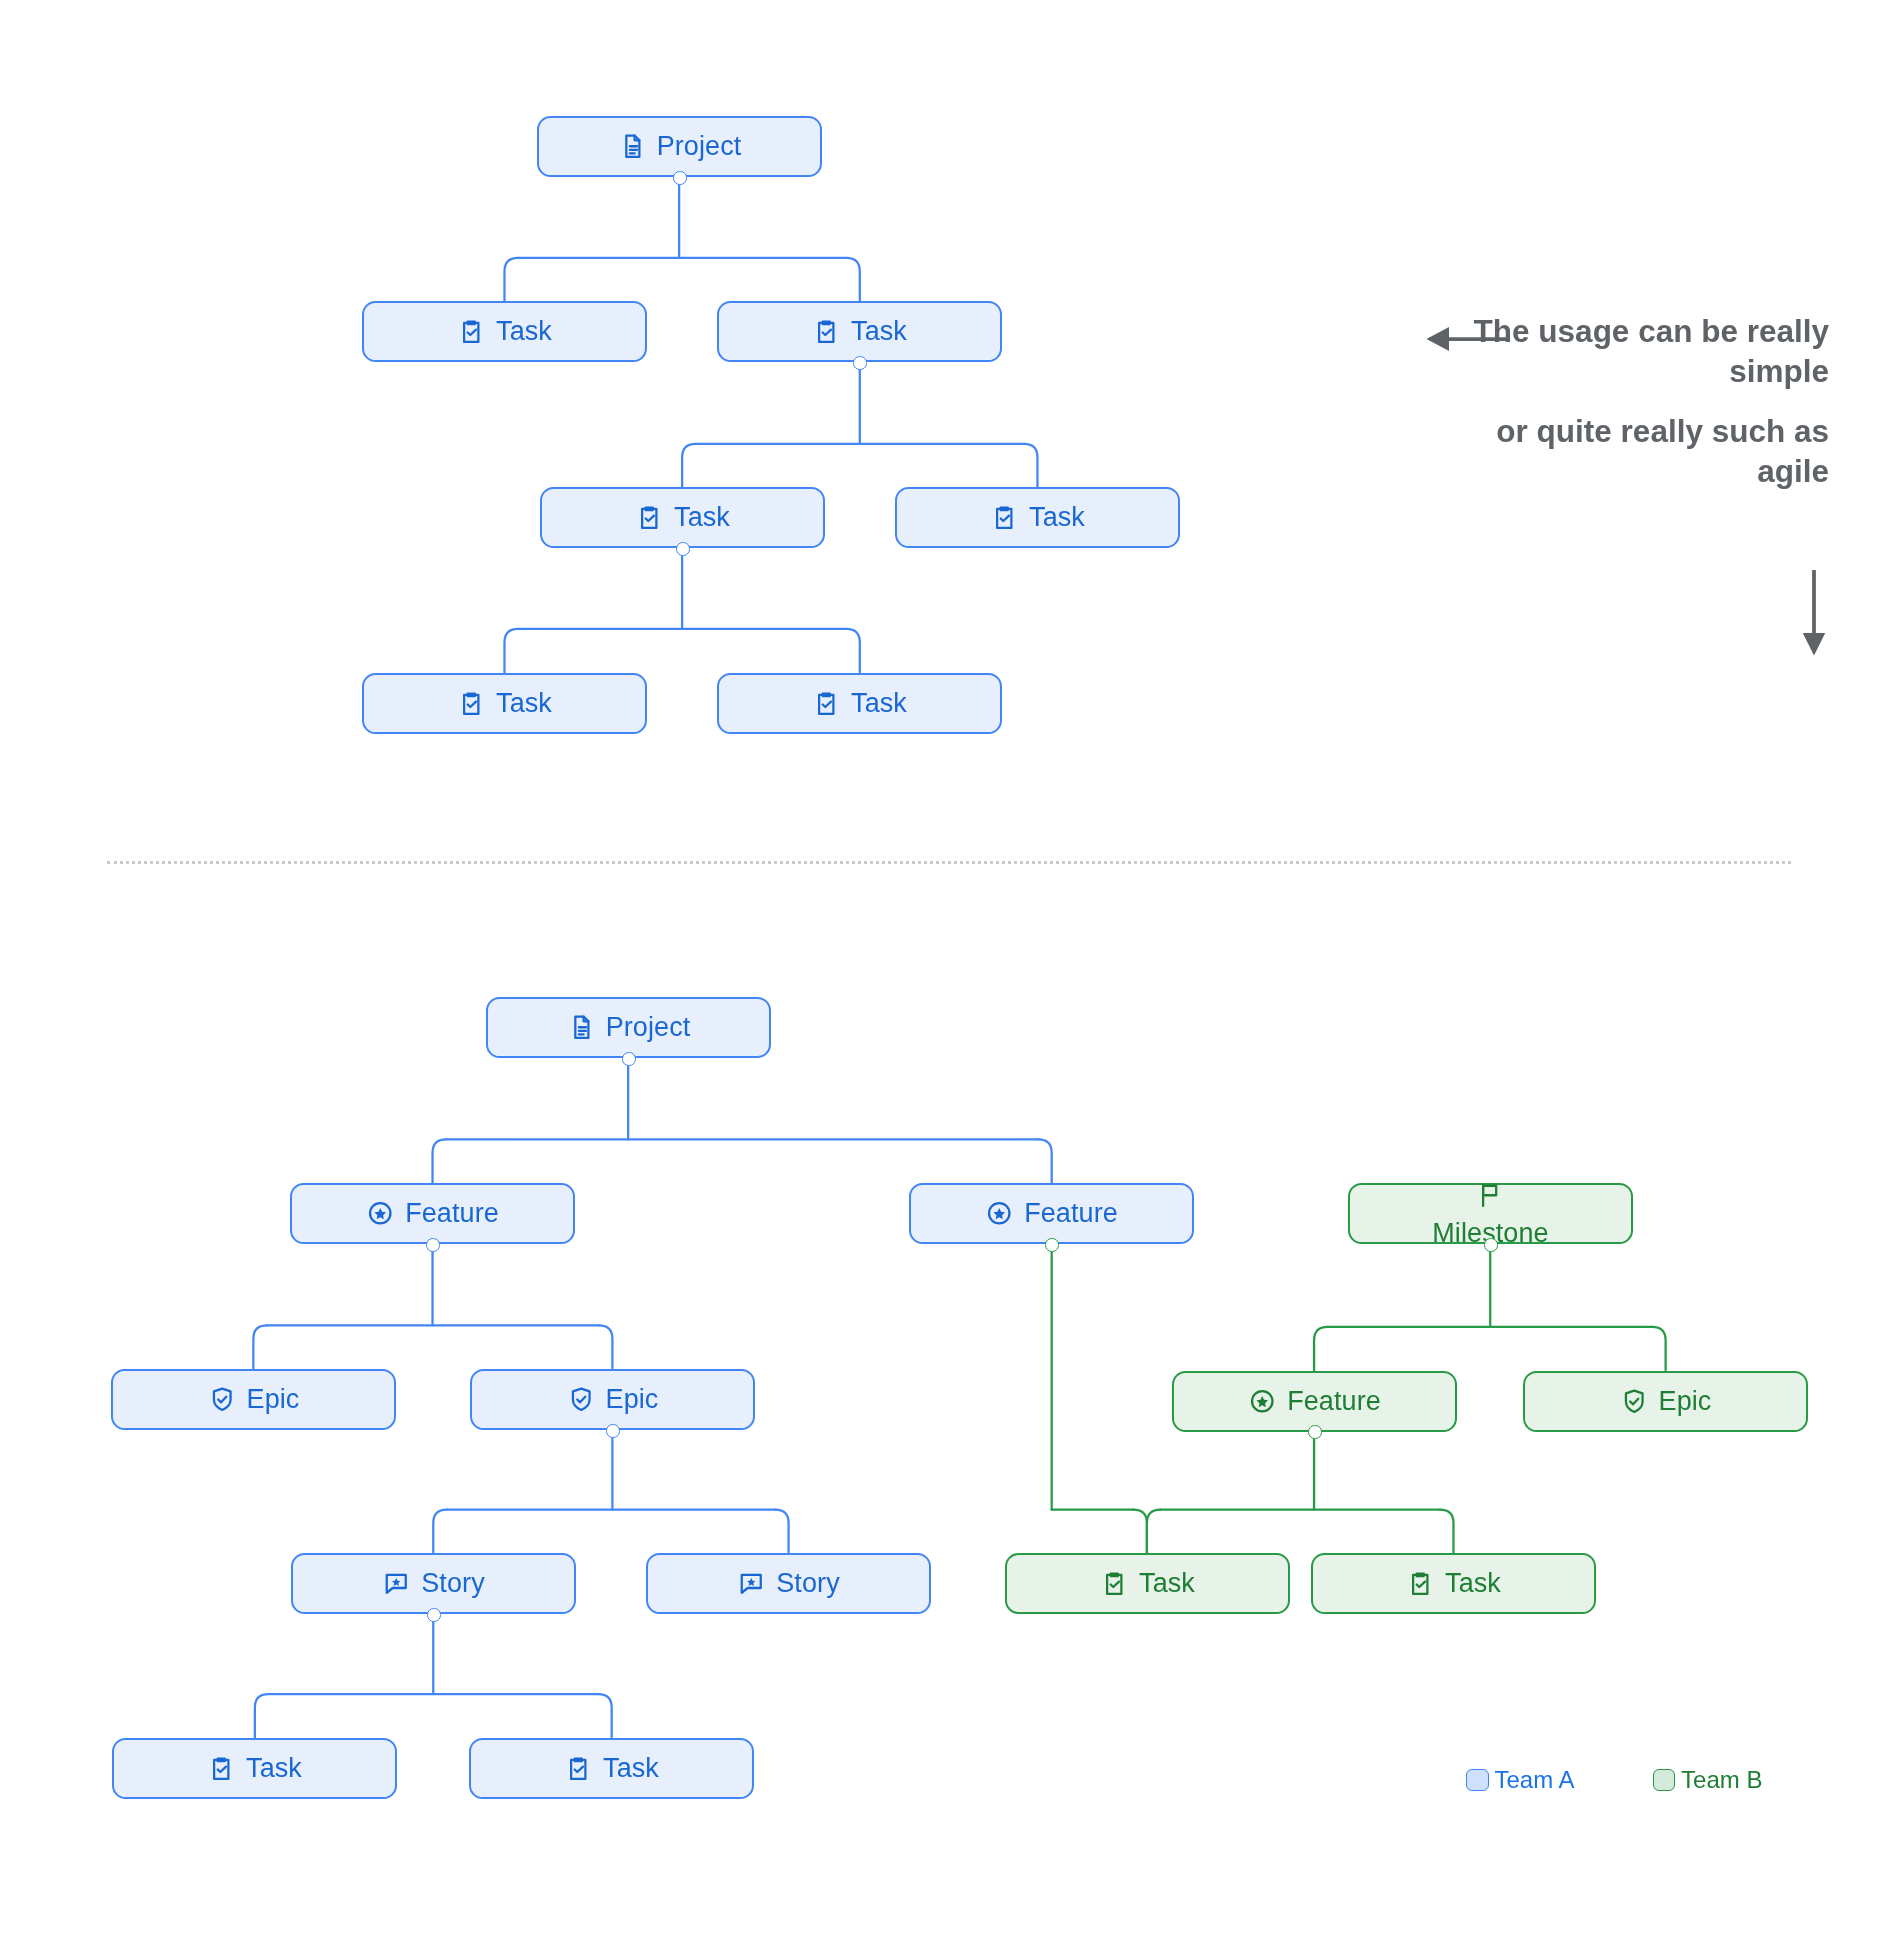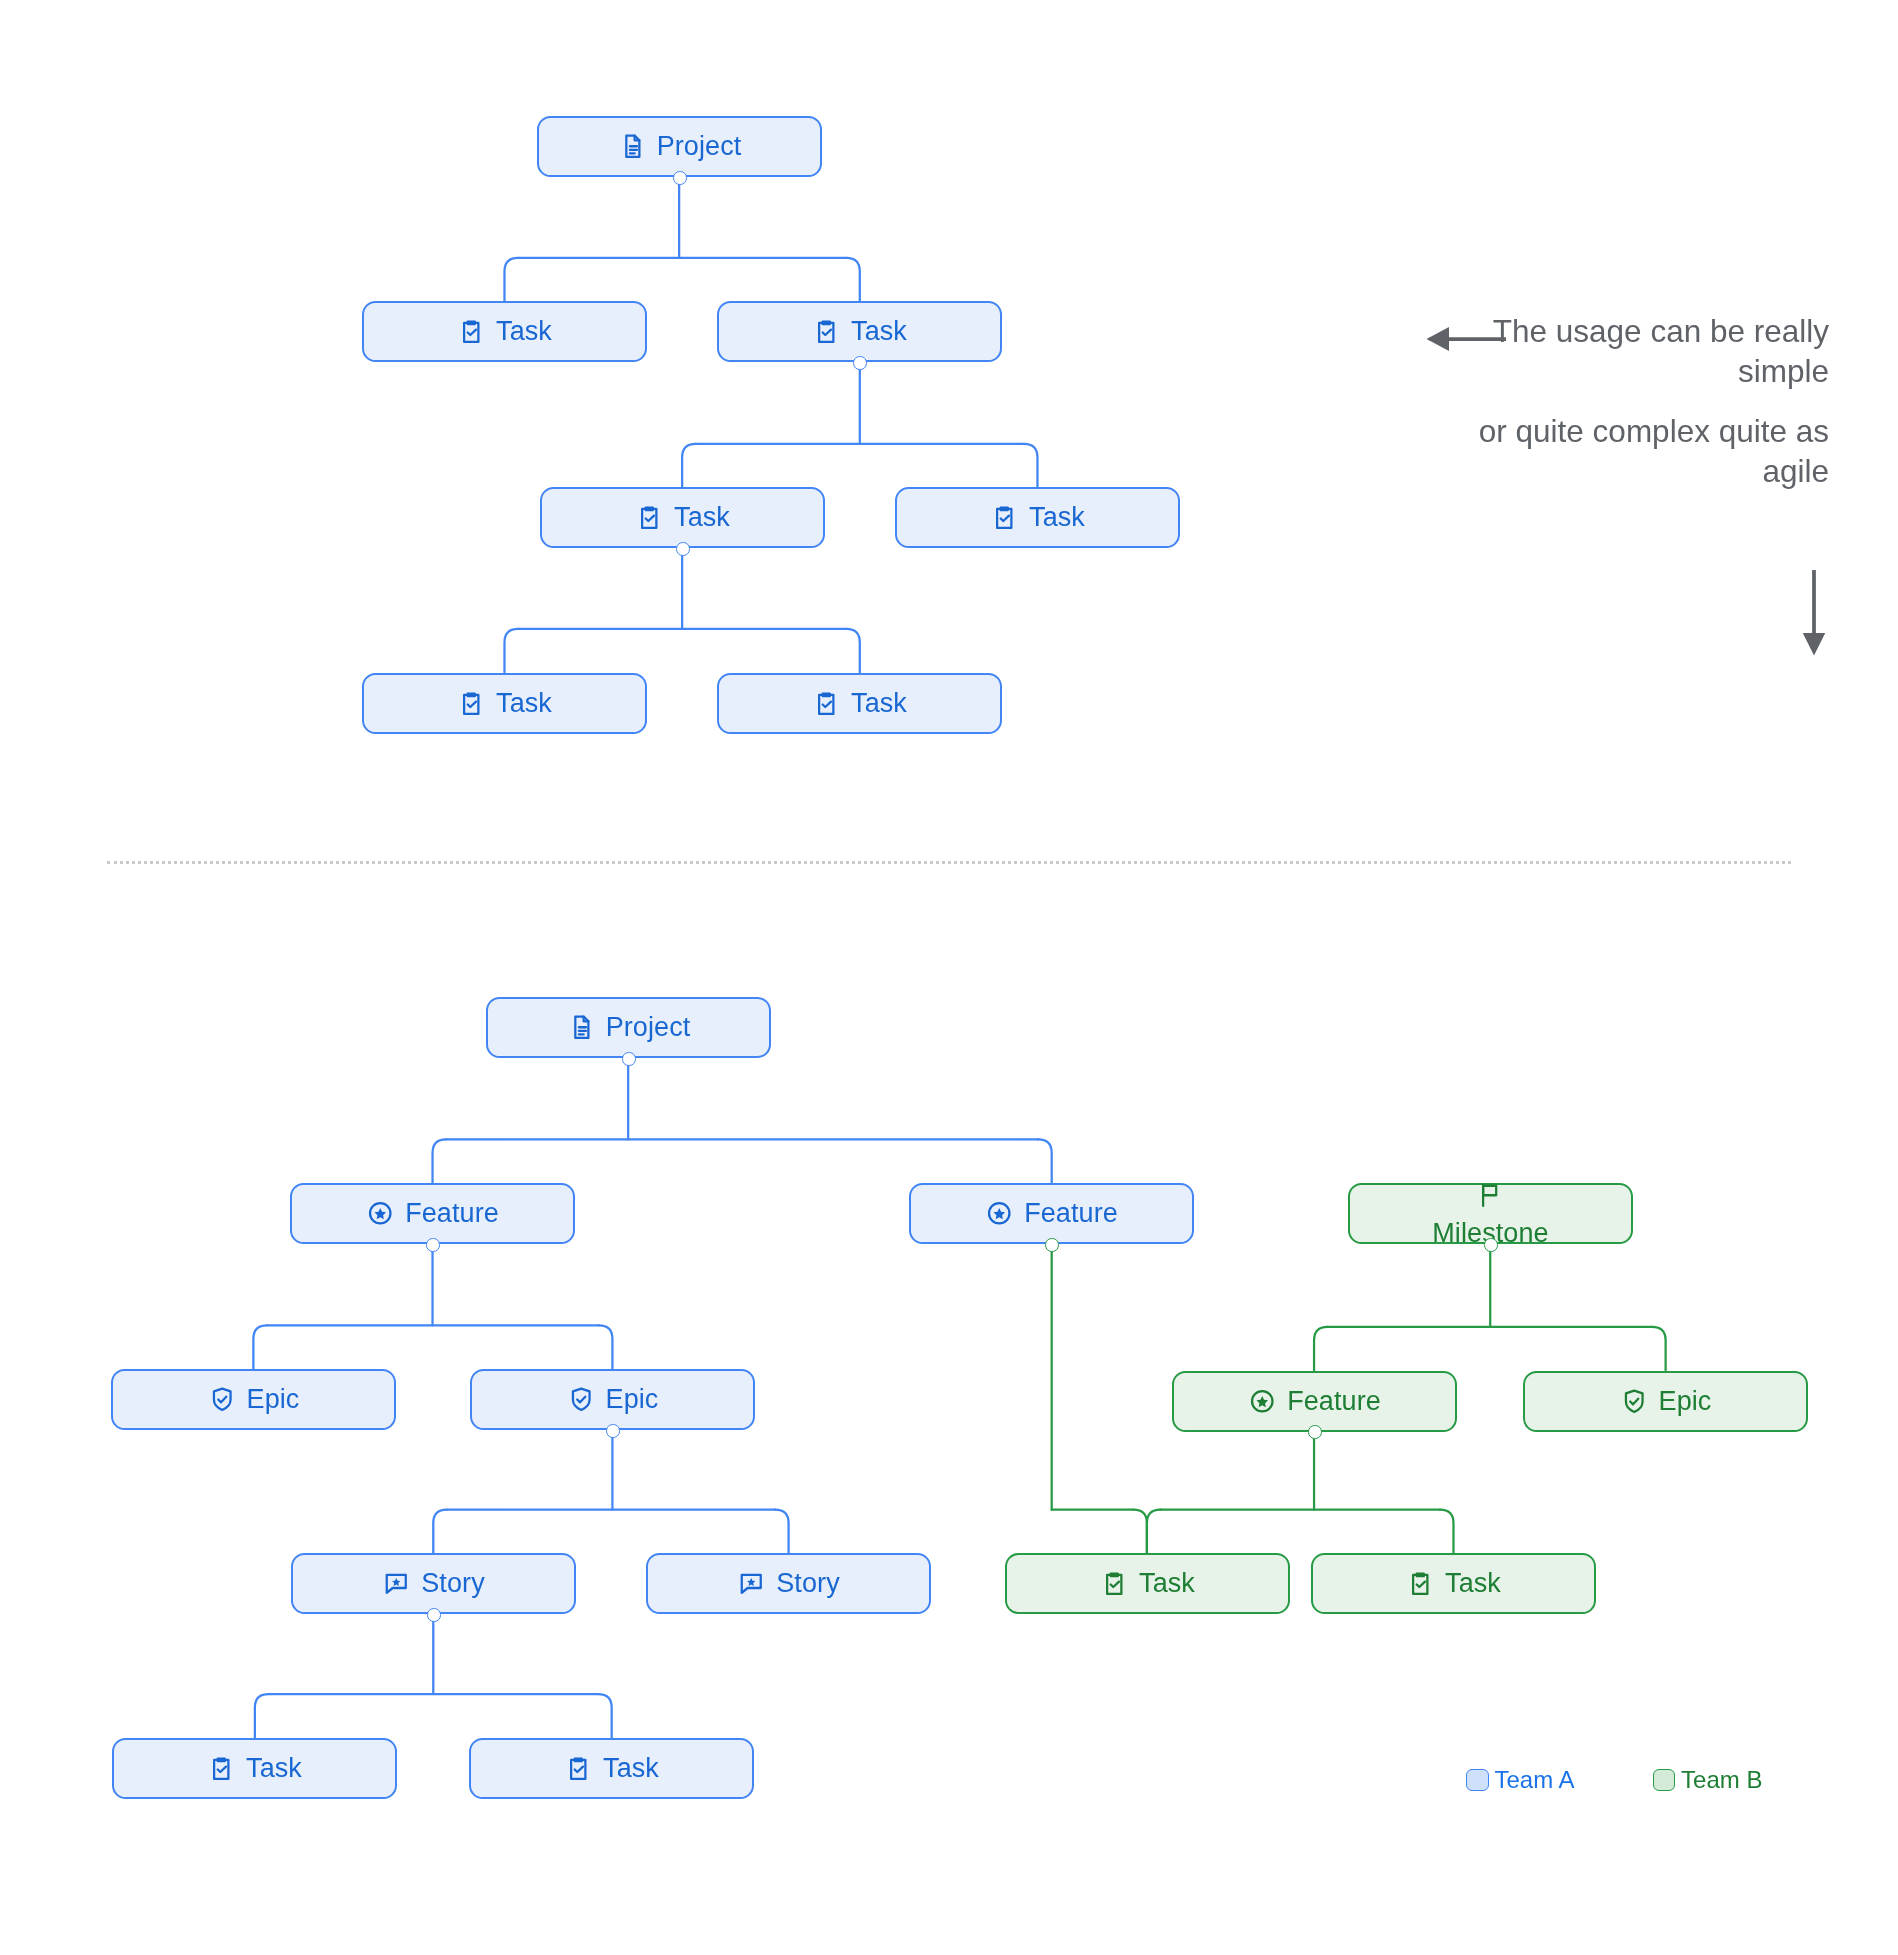--- a/index.html
+++ b/index.html
@@ -83,21 +83,21 @@
 
   
   .annotation {
     position: absolute;
     color: #5f6368;
     font-size: 31.5px;
     line-height: 1.28;
     text-align: right;
     z-index: 5;
   }
-  .annotation p { margin: 0 0 19.5px 0; }
+  .annotation p { margin: 0 0 19.5px 0; font-weight: bold; }
   .annotation p:last-child { margin-bottom: 0; }
 
   
   .legend {
     position: absolute;
     display: flex;
     align-items: center;
     gap: 78px;
     z-index: 5;
   }
@@ -372,21 +372,21 @@
           </svg>
         </span>
         <span class="label">Task</span>
       </div>
     </div>
 
   <div class="divider" id="section-divider" style="left: 107px; top: 861px; width: 1684px;"></div>
 
   <div class="annotation" style="left:1424px; top:311px; width:405px;">
     <p>The usage can be really simple</p>
-    <p>or quite complex quite as agile</p>
+    <p>or quite really such as agile</p>
   </div>
 
   <svg style="position:absolute; left:1401px; top:324px; width:105px; height:30px;" viewBox="0 0 140 40">
     <line x1="140" y1="20" x2="38" y2="20" stroke="#5f6368" stroke-width="5"></line>
     <polygon points="34,20 64,4 64,36" fill="#5f6368"></polygon>
   </svg>
 
   <svg style="position:absolute; left:1799px; top:570px; width:30px; height:90px;" viewBox="0 0 40 120">
     <line x1="20" y1="0" x2="20" y2="86" stroke="#5f6368" stroke-width="5"></line>
     <polygon points="20,114 5,84 35,84" fill="#5f6368"></polygon>

